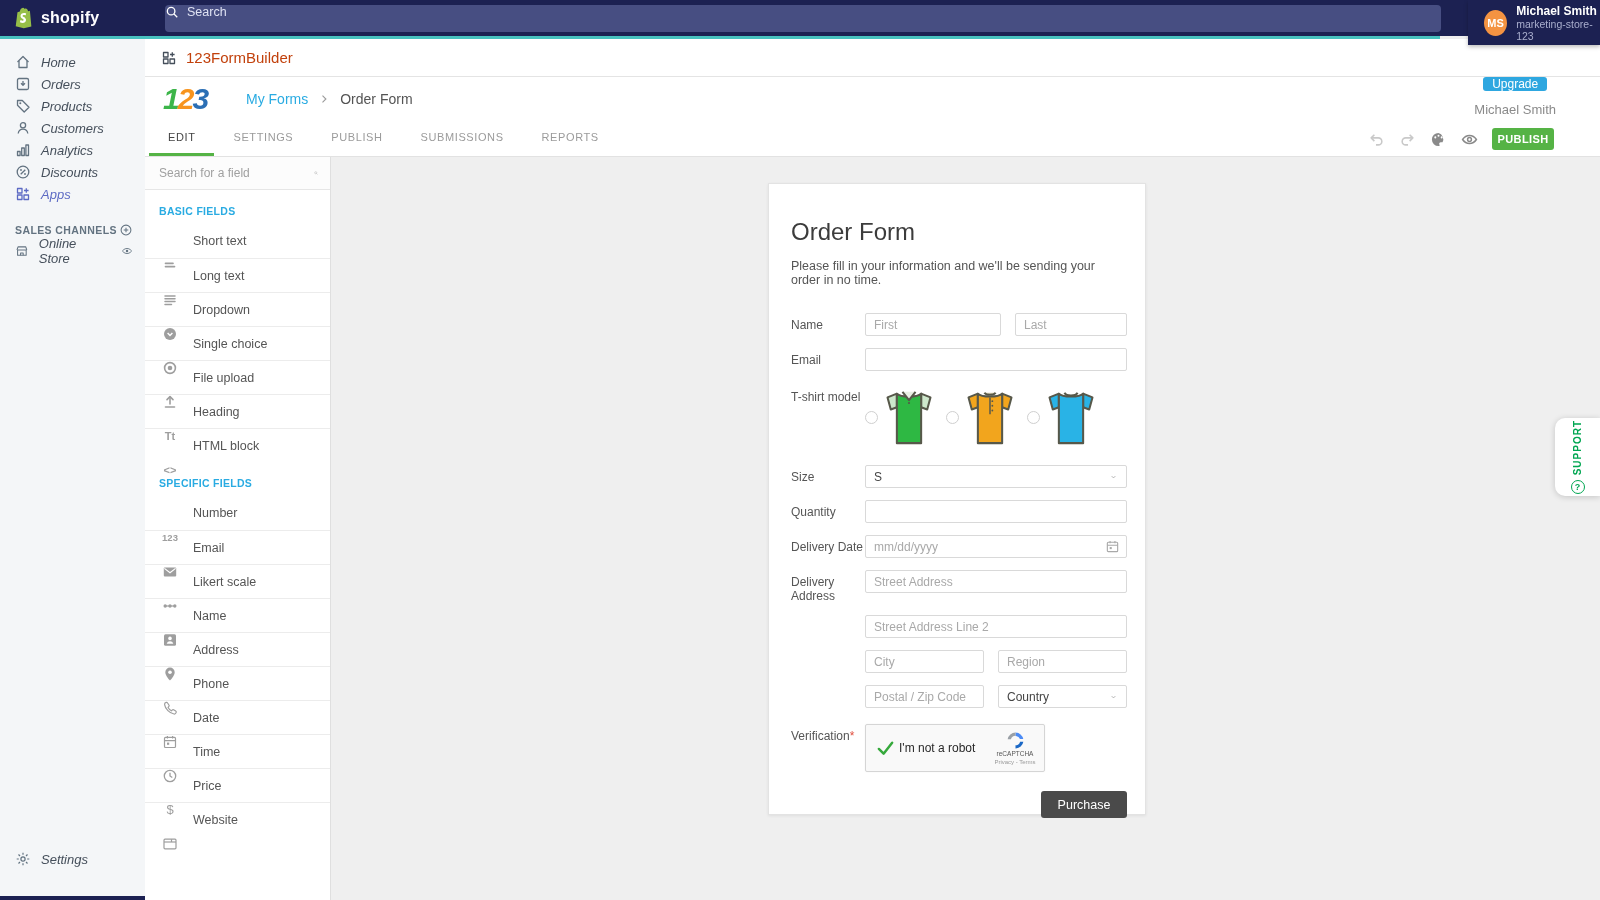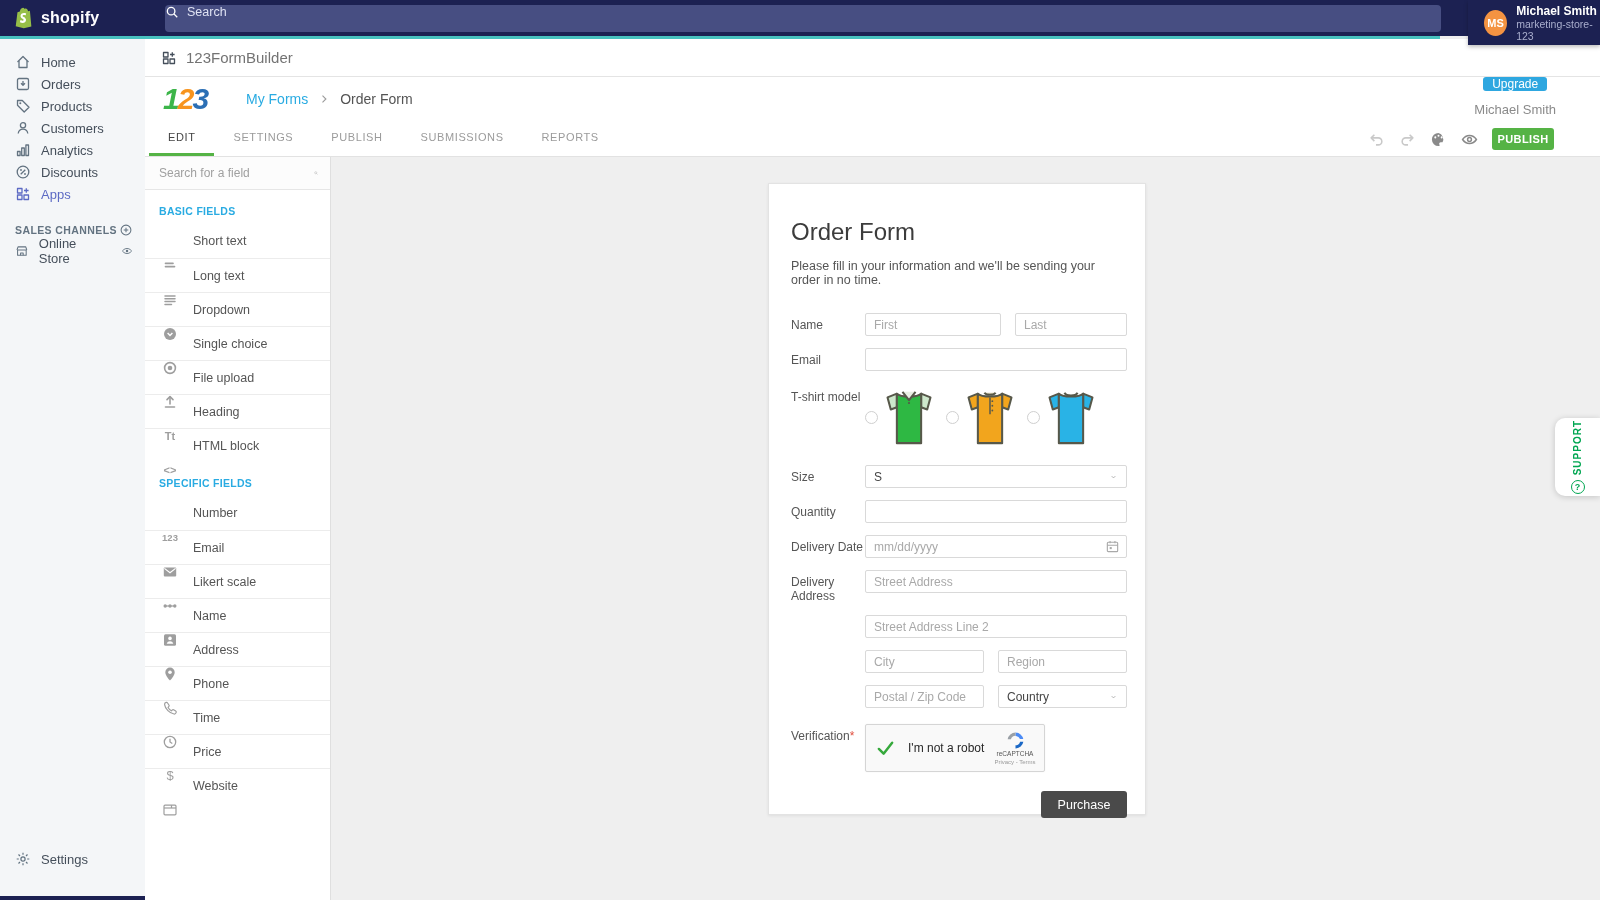--- a/index.html
+++ b/index.html
@@ -18,35 +18,35 @@
   .tb-avatar { width:26px; height:26px; border-radius:50%; background:#f49342; color:#fff; font-size:11px;
     font-weight:bold; display:flex; align-items:center; justify-content:center; }
   .tb-user-name { color:#fff; font-size:12px; font-weight:bold; line-height:14px; }
   .tb-user-store { color:#a9aecd; font-size:10.5px; line-height:12px; }
   .teal-bar { position:absolute; left:0; top:36px; width:1440px; height:3px; background:#47c1bf; z-index:32; }
 
   
   .sidebar { position:absolute; left:0; top:39px; width:145px; height:861px; background:#f4f6f8; z-index:5; }
   .nav { padding-top:12px; }
   .nav-item { height:22px; display:flex; align-items:center; gap:10px; padding-left:15px;
-    font-size:13px; color:#454f5b; cursor:pointer; }
+    font-size:13px; color:#454f5b; cursor:pointer;font-style:italic; }
   .nav-item .i16 { color:#637381; }
   .nav-item.active { color:#5c6ac4; }
   .nav-item.active .i16 { color:#5c6ac4; }
   .nav-sec { margin-top:15px; height:20px; display:flex; align-items:center; padding:0 12px 0 15px;
     font-size:10.5px; letter-spacing:.4px; color:#637381; font-weight:bold; }
   .nav-sec .grow, .grow { flex:1; }
   .sb-settings { position:absolute; left:0; bottom:30px; width:100%; }
   .sb-bottomstrip { position:absolute; left:0; bottom:0; width:145px; height:4px; background:#1c2152; }
 
   
   .main { position:absolute; left:145px; top:39px; width:1455px; height:861px; background:#fff; }
   .app-titlebar { height:38px; background:#fff; border-bottom:1px solid #e4e4e4; display:flex;
     align-items:center; gap:9px; padding-left:16px; }
-  .app-titlebar .title { font-size:15px; color:#737373; }
+  .app-titlebar .title { font-size:15px; color:#c2410c; }
   .app-header { position:relative; height:44px; background:#fff; }
   .logo123 { position:absolute; left:18px; top:5px; font-size:30px; font-weight:800; letter-spacing:-2px;
     font-style:italic; }
   .logo123 .d1{color:#3cb549;} .logo123 .d2{color:#f7941e;} .logo123 .d3{color:#2b6fb5;}
   .crumbs { position:absolute; left:101px; top:0; height:44px; display:flex; align-items:center; gap:10px; font-size:14px; }
   .crumb-parent { color:#29abe2; cursor:pointer; }
   .crumb-cur { color:#545454; }
   .hdr-right { position:absolute; right:44px; top:0; height:44px; display:flex; align-items:center; gap:11px;flex-direction:column; }
   .btn-upgrade { width:64px; height:25px; background:#2ea7e0; border:none; border-radius:3px; color:#fff;
     font-size:12px; cursor:pointer; font-family:inherit; }
@@ -102,21 +102,21 @@
   .in-icon { position:absolute; right:7px; top:4px; width:15px; height:15px; color:#a9a9a9; }
   .shirt-row { margin-top:14px; }
   .shirts { display:flex; gap:9px; }
   .shirt-opt { display:flex; align-items:center; gap:3px; cursor:pointer; }
   .radio { width:13px; height:13px; border-radius:50%; border:1.5px solid #cfcfcf; background:#fff; flex:none; }
   .size-row { margin-top:16px; }
   .cap-row { margin-top:16px; }
   .recaptcha { width:180px; height:48px; background:#f9f9f9; border:1px solid #d5d5d5; border-radius:2px;
     box-shadow:0 0 2px rgba(0,0,0,.05); display:flex; align-items:center; padding:0 8px 0 10px; }
   .rc-check { width:19px; height:19px; }
-  .rc-label { margin-left:13px; font-size:12px; color:#282828; }
+  .rc-label { margin-left:4px; font-size:12px; color:#282828; }
   .rc-logo { margin-left:auto; width:42px; text-align:center; line-height:1; }
   .rc-logo svg { width:19px; height:19px; }
   .rc-brand { font-size:6.5px; color:#555; margin-top:1px; }
   .rc-links { font-size:6px; color:#9a9a9a; margin-top:1px; }
   .submit-row { margin-top:19px; justify-content:flex-end; }
   .btn-purchase { width:86px; height:27px; background:#4a4a4a; border:none; border-radius:3px; color:#fff;
     font-size:12.5px; cursor:pointer; font-family:inherit; }
 
   
   .support { position:absolute; right:0; top:418px; width:45px; height:78px; background:#fff;
@@ -577,20 +577,28 @@
           </span>
         <span class="fp-label">Address</span>
       </div>
       <div class="fp-item">
         <span class="fp-icon">
             <svg class="i16">
               <use href="#ic-phone"></use>
             </svg>
           </span>
         <span class="fp-label">Phone</span>
+      </div>
+      <div class="fp-item">
+        <span class="fp-icon">
+            <svg class="i16">
+              <use href="#ic-calendar"></use>
+            </svg>
+          </span>
+        <span class="fp-label">Date</span>
       </div>
       <div class="fp-item">
         <span class="fp-icon">
             <svg class="i16">
               <use href="#ic-clock"></use>
             </svg>
           </span>
         <span class="fp-label">Time</span>
       </div>
       <div class="fp-item">

